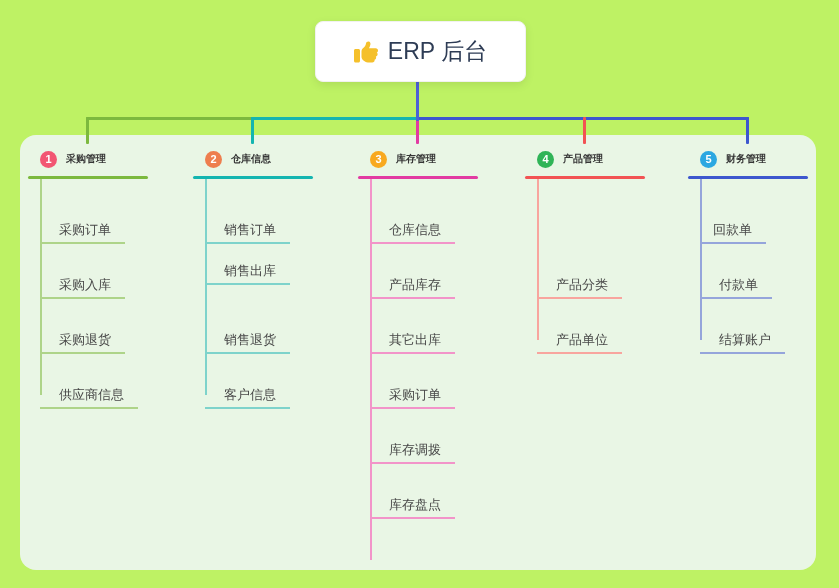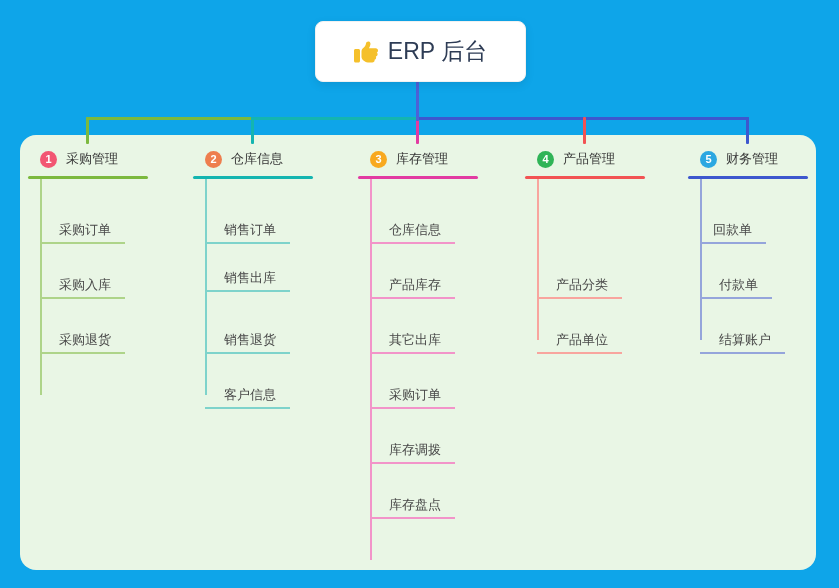--- a/index.html
+++ b/index.html
@@ -1,29 +1,29 @@
 <!DOCTYPE html>
 <html><head>
 <meta charset="utf-8">
 <style>
   html,body{margin:0;padding:0;background:#ffffff;}
   body{font-family:"Liberation Sans","DejaVu Sans",sans-serif;}
-  #canvas{position:relative;width:839px;height:588px;background:#0ea5e9;overflow:hidden;}
+  #canvas{position:relative;width:839px;height:588px;background:#bef264;overflow:hidden;}
   .panel{position:absolute;left:20px;top:135px;width:796px;height:435px;background:#e9f6e5;border-radius:16px;}
   .root-node{position:absolute;left:315px;top:21px;width:209px;height:59px;background:#ffffff;
     border:1px solid #f1f1f1;border-radius:8px;box-shadow:0 3px 10px rgba(0,0,0,.09);
     display:flex;align-items:center;justify-content:center;gap:10px;
     font-size:23px;color:#2e3c55;z-index:6;cursor:pointer;}
   .root-node svg{display:block;}
   .hline,.vline{position:absolute;border-radius:1px;}
   .branch{position:absolute;top:148px;width:170px;}
   .branch-head{display:flex;align-items:center;height:22px;cursor:pointer;}
   .badge{width:17px;height:17px;border-radius:50%;color:#fff;font-size:11px;font-weight:bold;
     display:flex;align-items:center;justify-content:center;margin-left:12px;margin-right:9px;flex:0 0 17px;}
-  .branch-label{font-size:13px;color:#373737;white-space:nowrap;}
+  .branch-label{font-size:10px;color:#373737;white-space:nowrap;font-weight:bold;}
   .head-underline{position:absolute;top:28px;left:0;width:120px;height:3px;border-radius:2px;}
   .trunk{position:absolute;left:12px;top:31px;width:2px;}
   .child{position:absolute;left:12px;padding:0 14px 4px 19px;font-size:13px;color:#484848;
     line-height:17px;border-bottom:2px solid;white-space:nowrap;width:max-content;cursor:pointer;margin-top:14px;}
 </style>
 </head>
 <body>
 
 <div id="canvas">
   <div class="panel"></div>
@@ -52,30 +52,31 @@
       <div class="branch" style="left: 28px;">
         <div class="branch-head">
           <span class="badge" style="background: rgb(242, 86, 114);">1</span>
           <span class="branch-label">采购管理</span>
         </div>
         <div class="head-underline" style="background: rgb(124, 185, 62);"></div>
         <div class="trunk" style="background: rgb(174, 212, 137); height: 216px;"></div>
         <div class="child" style="top: 59px; border-bottom-color: rgb(174, 212, 137);">采购订单</div>
         <div class="child" style="top: 114px; border-bottom-color: rgb(174, 212, 137);">采购入库</div>
         <div class="child" style="top: 169px; border-bottom-color: rgb(174, 212, 137);">采购退货</div>
+        <div class="child" style="top: 224px; border-bottom-color: rgb(174, 212, 137);">供应商信息</div>
       </div>
       <div class="branch" style="left: 193px;">
         <div class="branch-head">
           <span class="badge" style="background: rgb(238, 126, 78);">2</span>
           <span class="branch-label">仓库信息</span>
         </div>
         <div class="head-underline" style="background: rgb(20, 181, 176);"></div>
         <div class="trunk" style="background: rgb(126, 211, 203); height: 216px;"></div>
         <div class="child" style="top: 59px; border-bottom-color: rgb(126, 211, 203);">销售订单</div>
-        <div class="child" style="top: 107px; border-bottom-color: rgb(126, 211, 203);">销售出库</div>
+        <div class="child" style="top: 100px; border-bottom-color: rgb(126, 211, 203);">销售出库</div>
         <div class="child" style="top: 169px; border-bottom-color: rgb(126, 211, 203);">销售退货</div>
         <div class="child" style="top: 224px; border-bottom-color: rgb(126, 211, 203);">客户信息</div>
       </div>
       <div class="branch" style="left: 358px;">
         <div class="branch-head">
           <span class="badge" style="background: rgb(248, 169, 31);">3</span>
           <span class="branch-label">库存管理</span>
         </div>
         <div class="head-underline" style="background: rgb(226, 59, 162);"></div>
         <div class="trunk" style="background: rgb(242, 148, 201); height: 381px;"></div>

